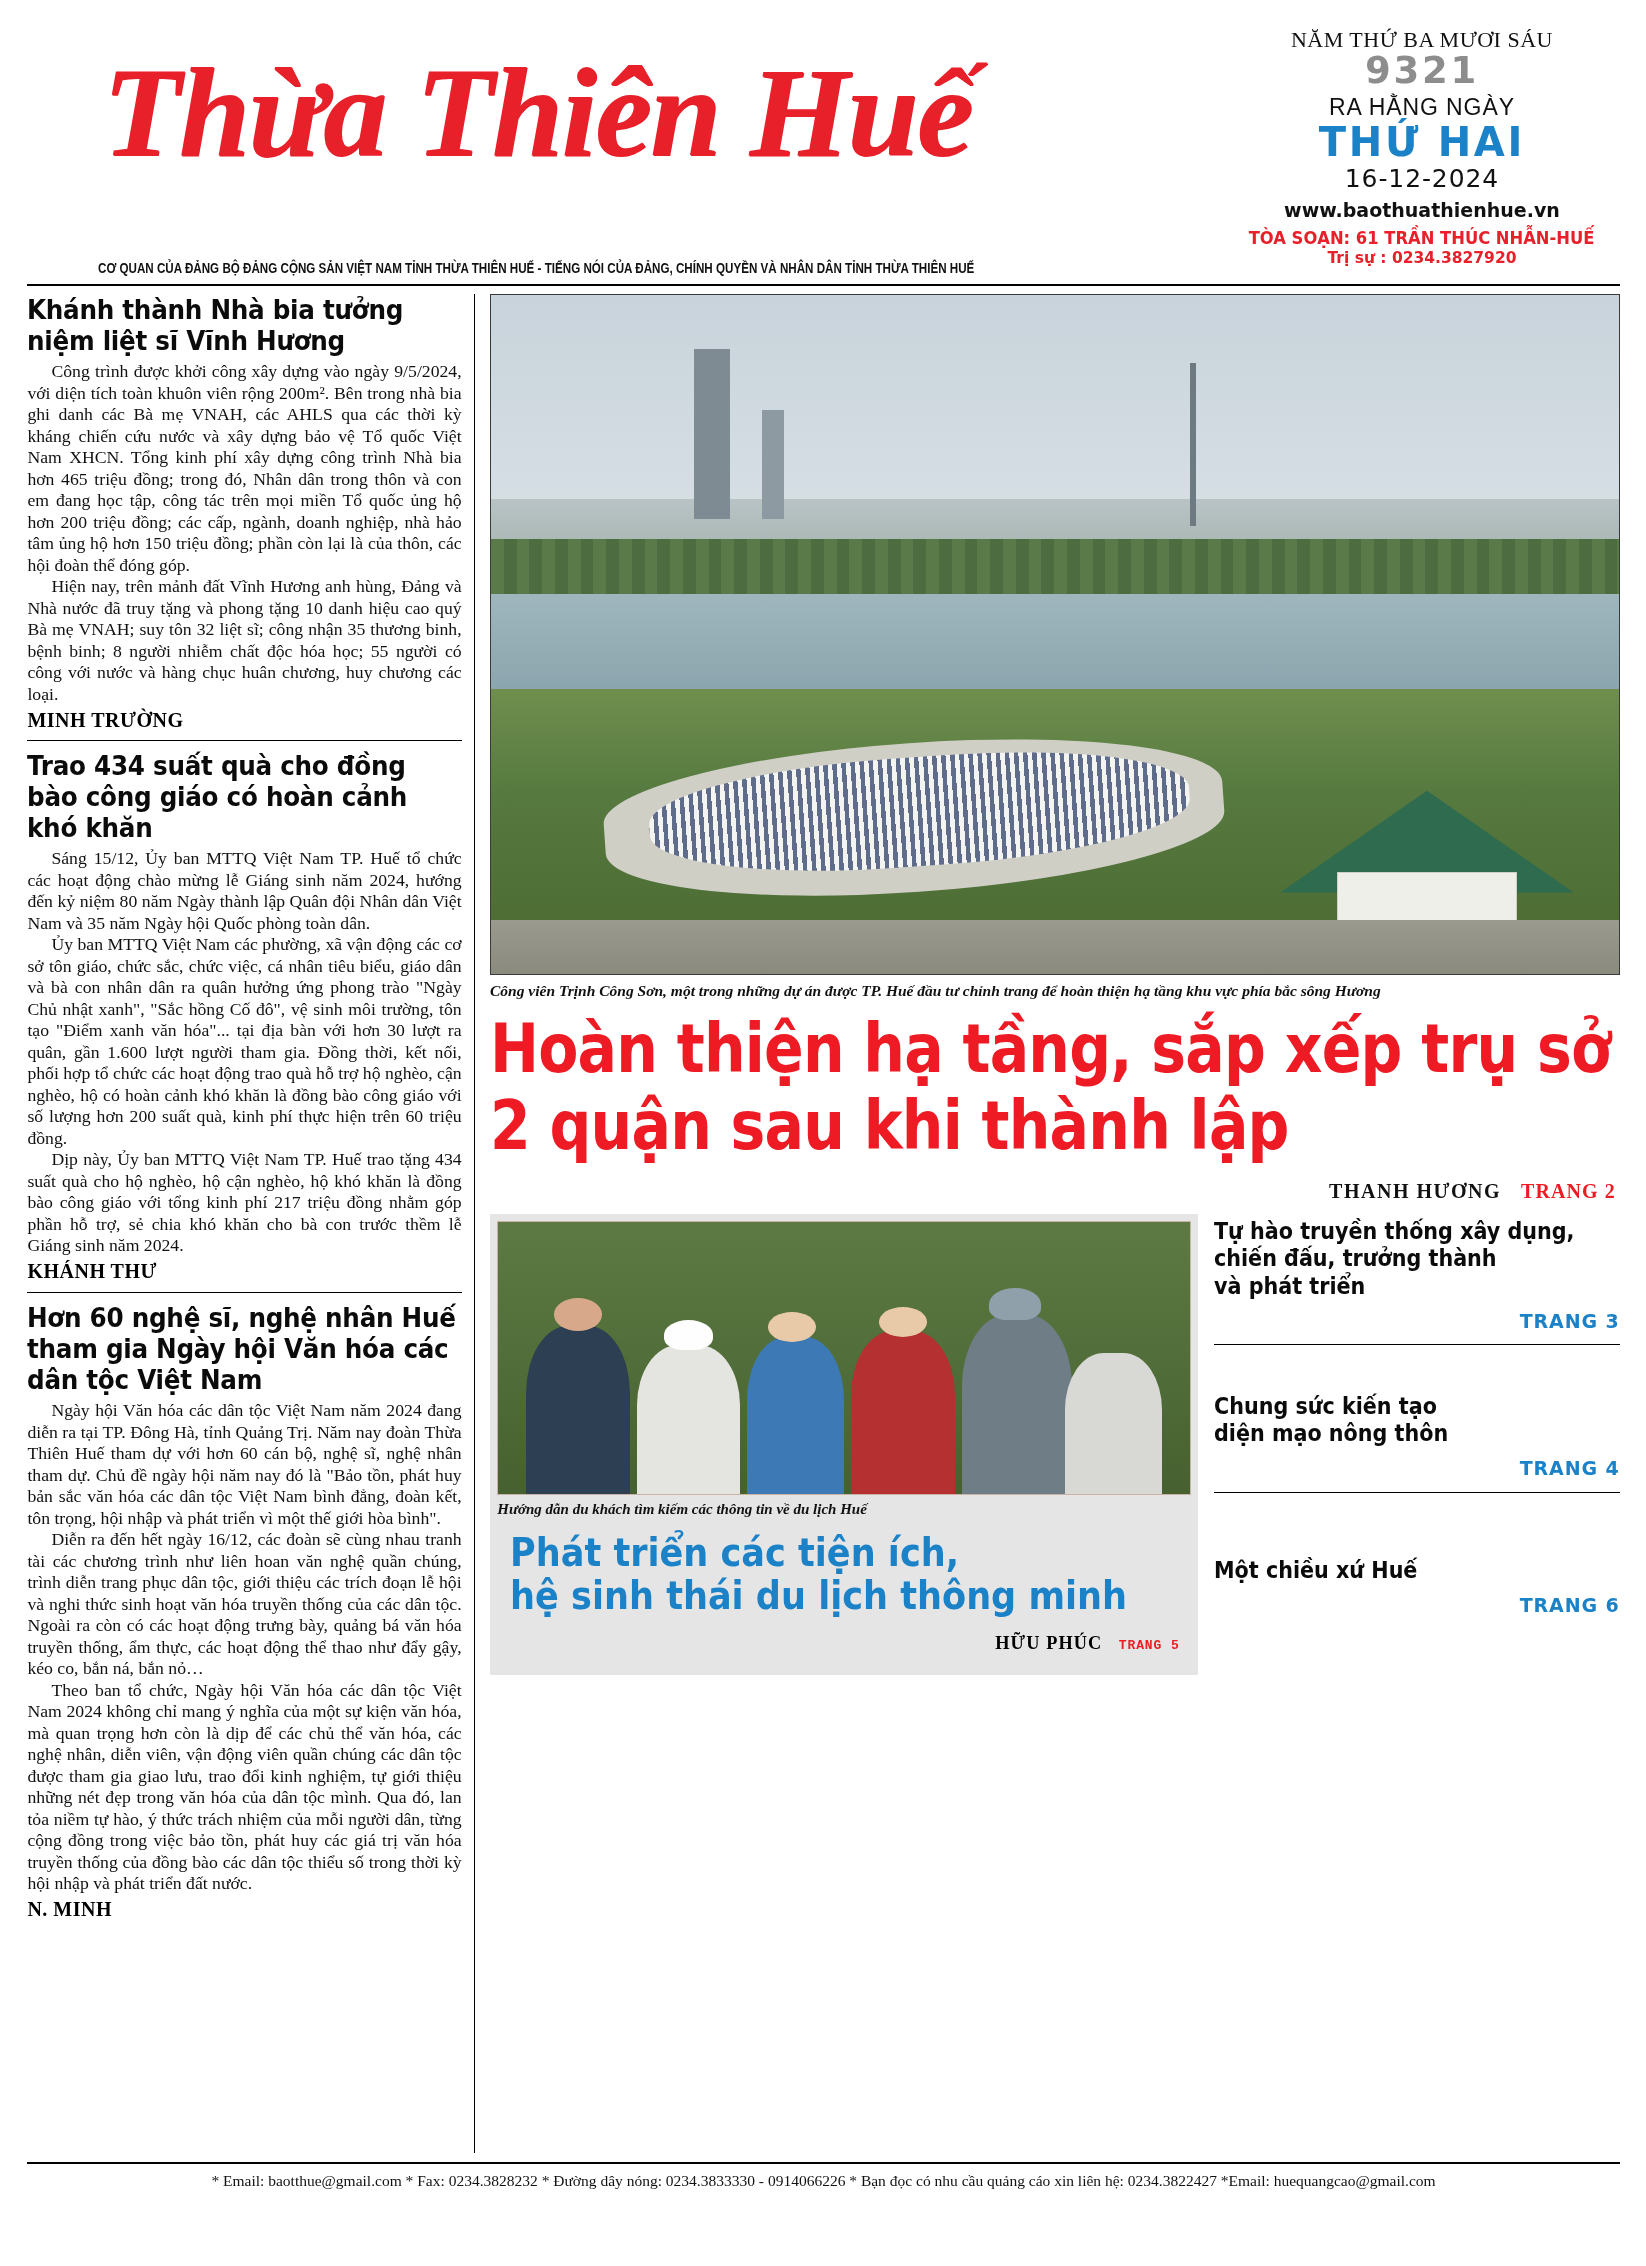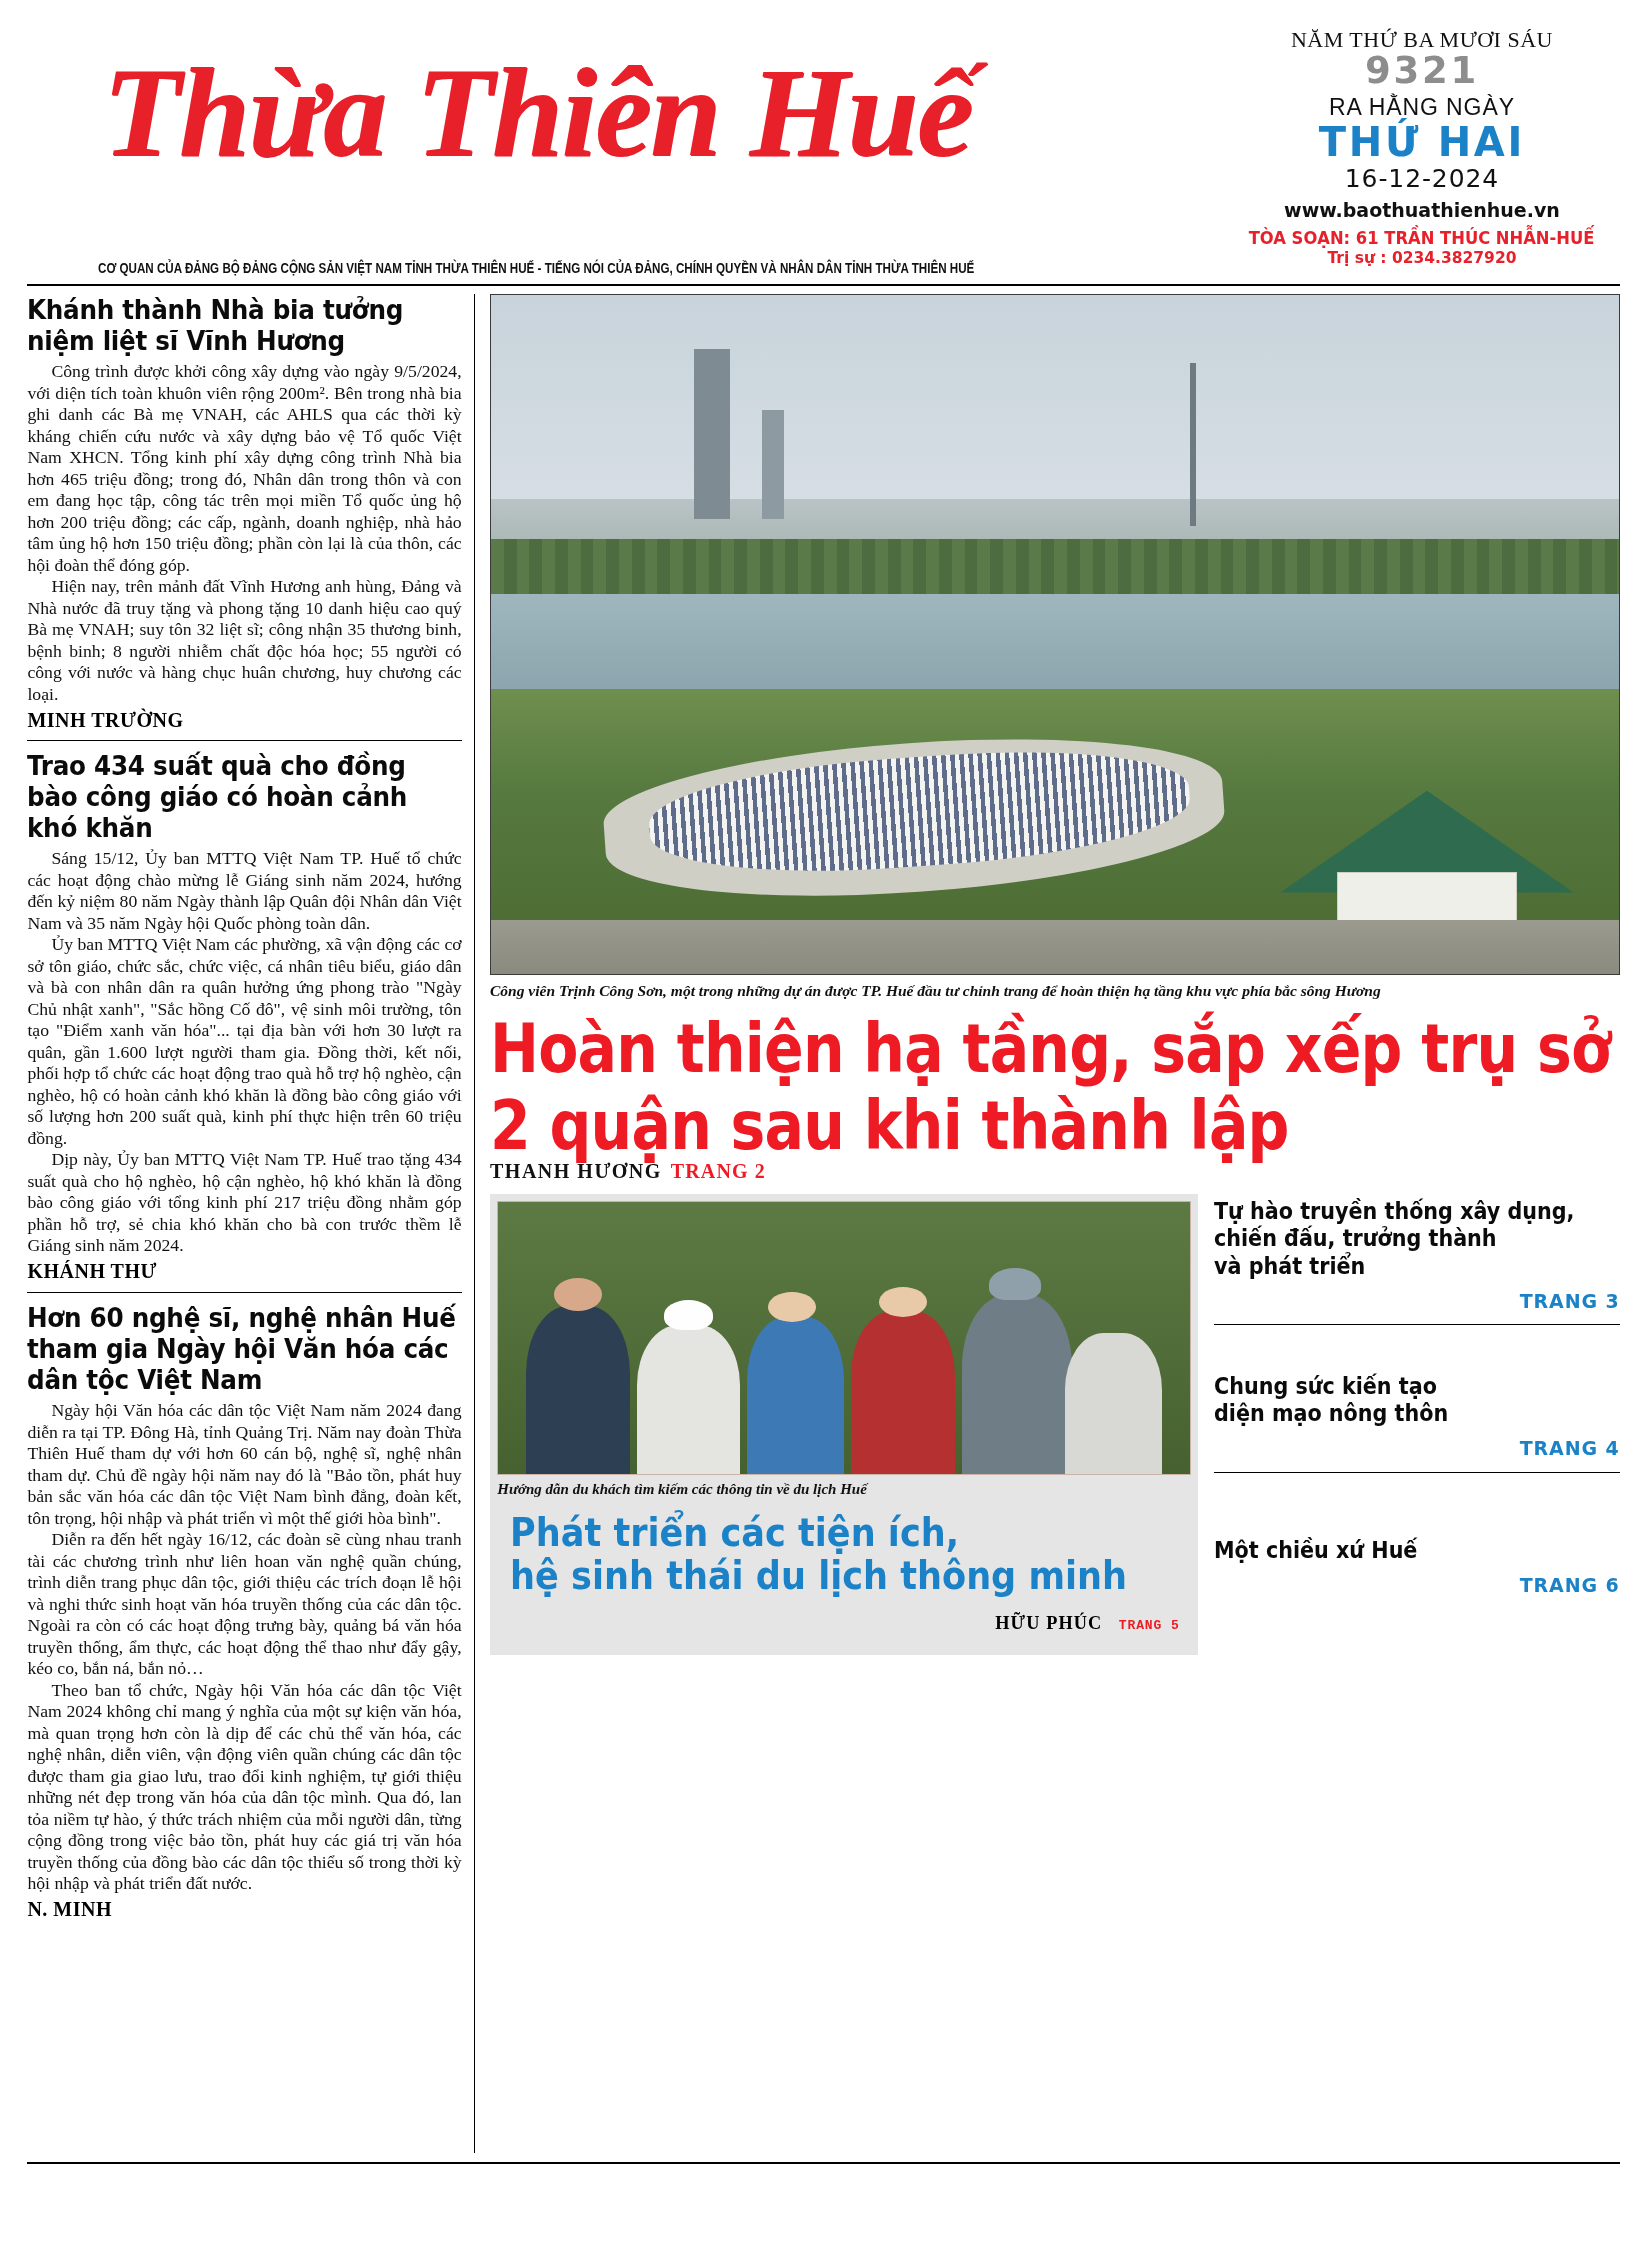--- a/index.html
+++ b/index.html
@@ -135,22 +135,22 @@
     line-height:1.02;
     transform:scaleX(0.86);
     transform-origin:left top;
     width:116%;
     margin-top:12.8px;
     letter-spacing:-0.9px;
   }
   .mega-head .l2 { display:block; margin-top:7.3px; }
 
   .credit-row {
-    display:flex; align-items:baseline; gap:9px;
-    padding-right:3.7px;
+    display:flex; justify-content:flex-end; align-items:baseline; gap:20px;
+    margin-top:20px; padding-right:3.7px;
   }
   .credit-author {
     font-family:"Liberation Serif", serif; font-weight:bold;
     font-size:20px; letter-spacing:1.5px; color:#111;
   }
   .credit-page {
     font-family:"Liberation Serif", serif; font-weight:bold;
     font-size:20px; letter-spacing:1.1px; color:#ee1b24;
   }
 
@@ -373,15 +373,16 @@
             <div class="promo-page">TRANG 6</div>
           </div>
 
         </div>
       </div>
 
     </div>
   </div>
 
   <div class="footer-rule"></div>
+  <div class="footer-text">* Email: baotthue@gmail.com * Fax: 0234.3828232 * Đường dây nóng: 0234.3833330 - 0914066226 * Bạn đọc có nhu cầu quảng cáo xin liên hệ: 0234.3822427 *Email: huequangcao@gmail.com</div>
 
 </div>
 
 
 </body></html>

